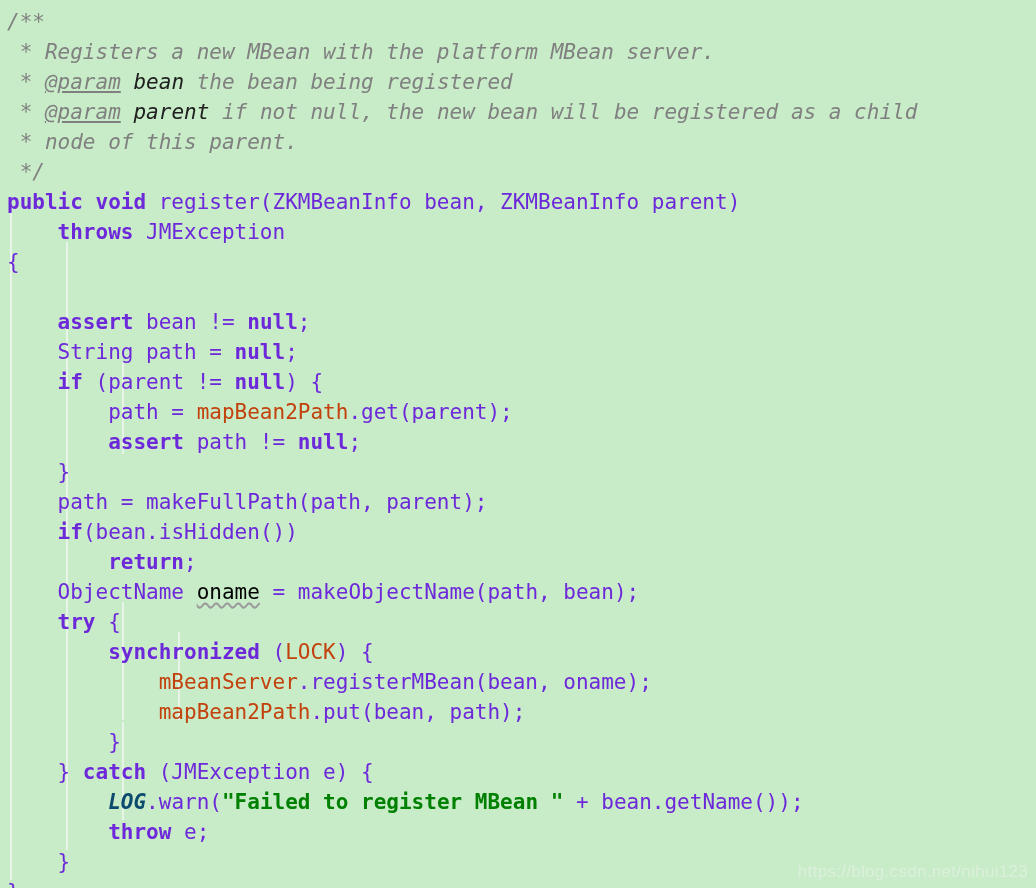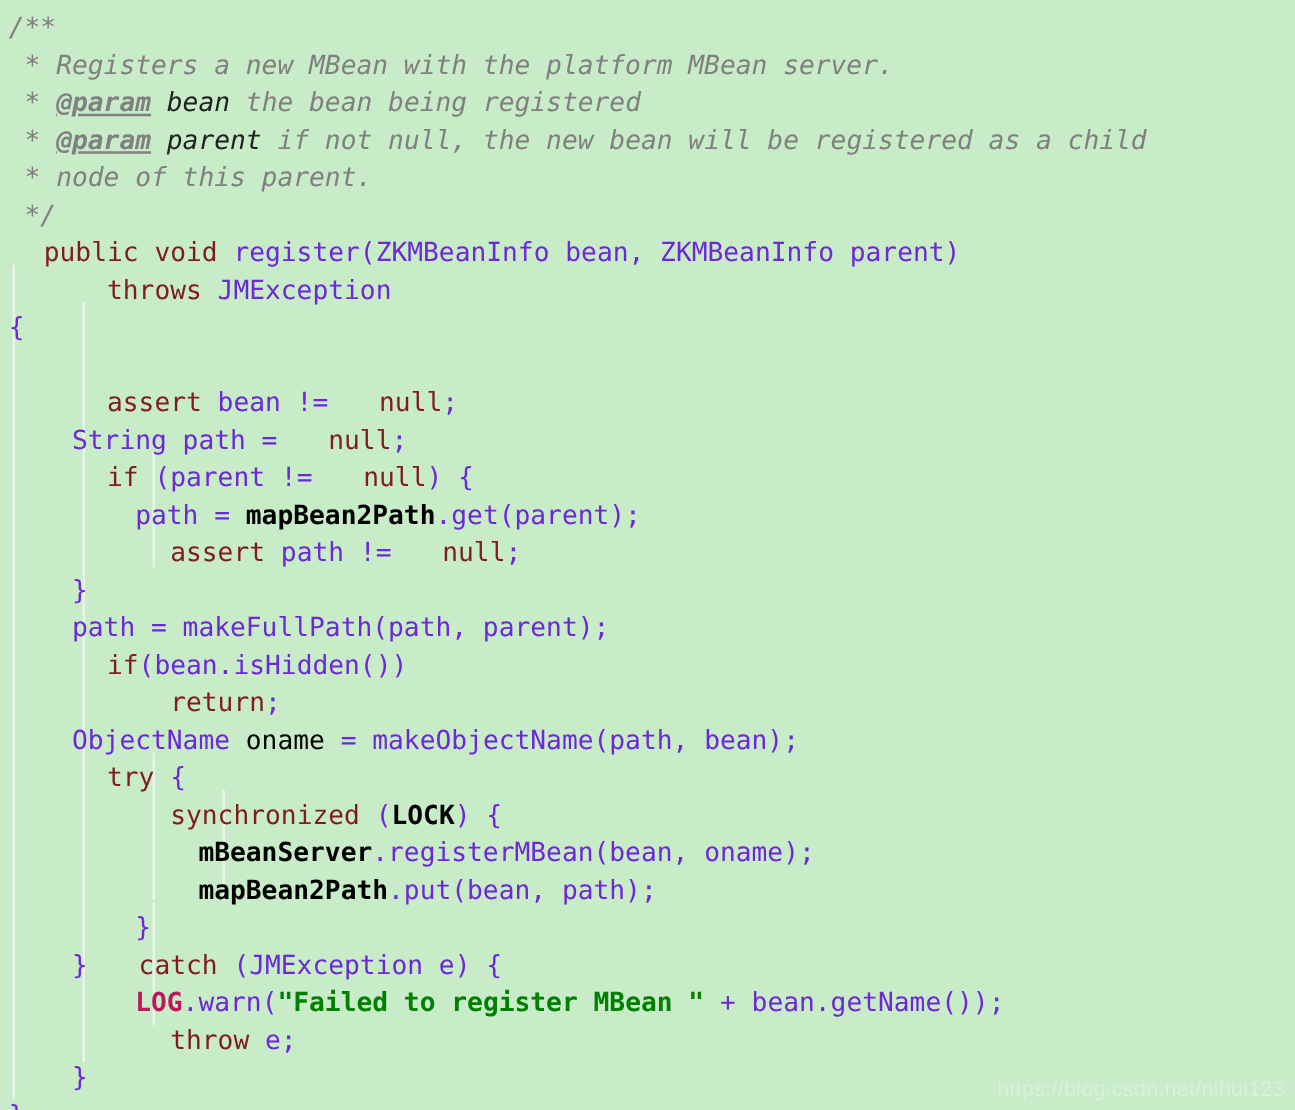--- a/index.html
+++ b/index.html
@@ -44,29 +44,30 @@
     white-space: pre;
     color: #000000;
     letter-spacing: 0px;
   }
   .ln {
     height: 30px;
     white-space: pre;
   }
 
   
-  .kw   { color: #7f1d1d; font-weight: normal; margin-left: 28px; }
-  .fld  { color: #000000; font-weight: bold; }
-  .stat { color: #be185d; font-weight: bold; }
+  .kw   { color: #6d28d9; font-weight: bold; }
+  .fld  { color: #c2410c; font-weight: normal; }
+  .stat { color: #0c4a6e; font-weight: bold; font-style: italic; }
   .str  { color: #008000; font-weight: bold; }
   .cmt  { color: #808080; font-style: italic; }
-  .tag  { color: #808080; font-weight: bold; font-style: italic; text-decoration: underline; }
+  .tag  { color: #808080; font-weight: normal; font-style: italic; text-decoration: underline; }
   .pnm  { color: #202020; font-weight: normal; font-style: italic; }
   .plain{ color: #6d28d9; }
   .squig {
+    text-decoration: underline;
     text-decoration-style: wavy;
     text-decoration-color: #9a9a9a;
     text-underline-offset: 3px;
   }
 
   .watermark {
     position: absolute;
     right: 8px;
     bottom: 6px;
     font-family: "Liberation Sans", sans-serif;

